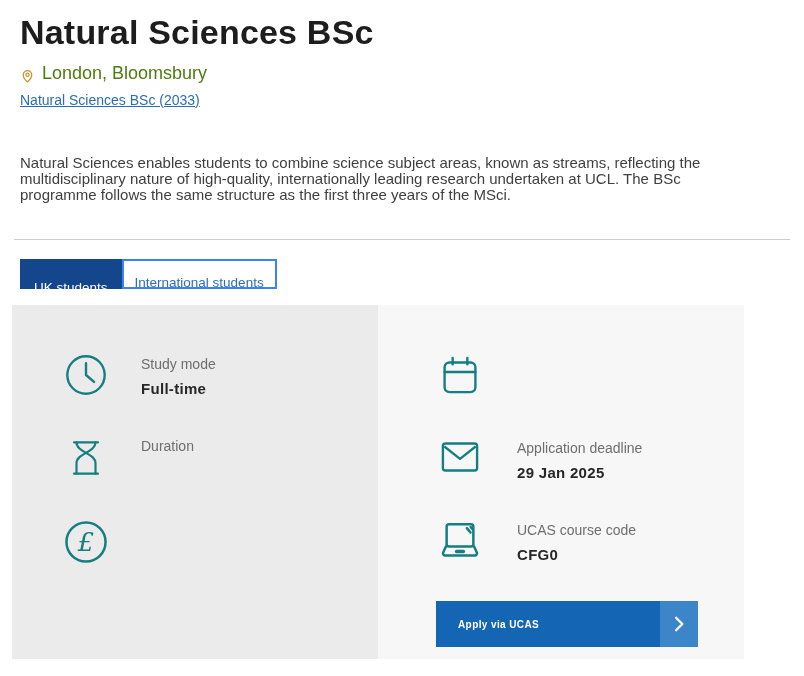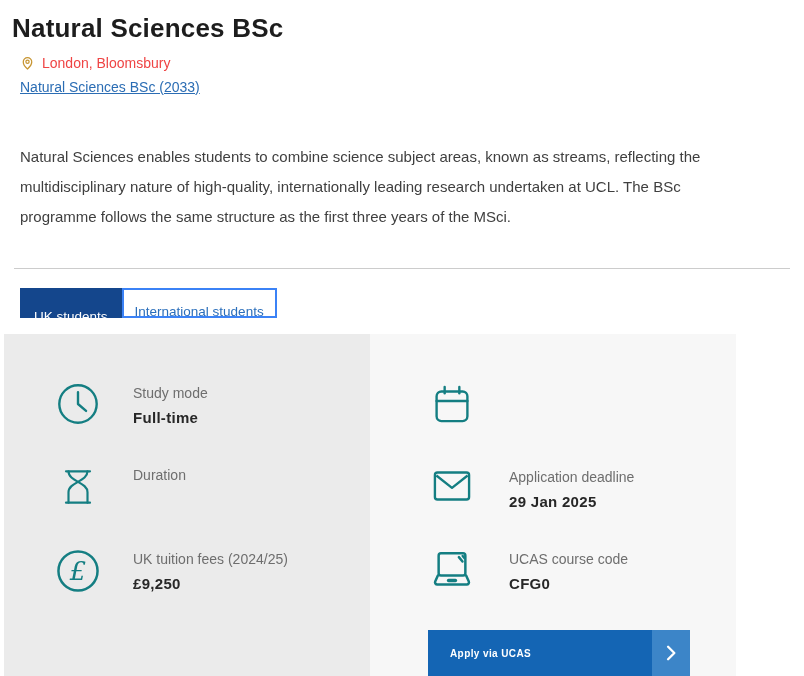--- a/index.html
+++ b/index.html
@@ -8,45 +8,45 @@
     width: 804px; height: 676px;
     background: #ffffff;
     font-family: "Liberation Sans", sans-serif;
     overflow: hidden;
     color: #1c1c1c;
   }
   .page { width: 804px; height: 676px; position: relative; }
 
   
   .page-title {
-    margin: 13px 0 0 12px;
-    font-size: 26px;
+    margin: 13px 0 0 20px;
+    font-size: 34px;
     font-weight: bold;
     color: #1d1d1d;
     letter-spacing: 0.2px;
   }
   .location-row {
     margin: 11px 0 0 20px;
-    display: flex; align-items: flex-start; gap: 7px;
-    font-size: 14px; color: #ef4444;
+    display: flex; align-items: flex-end; gap: 7px;
+    font-size: 18px; color: #4d7c0f;
   }
   .location-row svg { display: block; }
   .course-link-row { margin: 7px 0 0 20px; }
   .course-link {
     font-size: 14px;
     color: #2b6db4;
     text-decoration: underline;
     cursor: pointer;
   }
 
   .description {
     margin: 46px 0 0 20px;
     max-width: 738px;
     font-size: 15px;
-    line-height: 30px;
+    line-height: 16px;
     color: #3f3f3f;
   }
 
   .divider {
     border: none;
     border-top: 1px solid #cccccc;
     margin: 36px 14px 0 14px;
   }
 
   
@@ -67,21 +67,21 @@
   .tab.inactive {
     background: #ffffff;
     color: #2a6ebb;
     border: 2px solid #3b82f6;
     padding: 7px 11px;
   }
 
   
   .key-info {
     display: flex;
-    margin: 16px 0 0 4px;
+    margin: 16px 0 0 12px;
     width: 732px;
     height: 354px;
     justify-content: center;
   }
   .col { width: 366px; height: 100%; }
   .col-left  { background: #ebebeb; padding: 48px 0 0 50px; }
   .col-right { background: #f7f7f7; padding: 48px 0 0 58px; }
 
   .info-row { display: flex; margin-bottom: 38px; }
   .icon-cell {
@@ -193,24 +193,20 @@
       </div>
 
       <div class="info-row">
         <div class="icon-cell">
           <svg width="46" height="46" viewBox="0 0 24 24" fill="none" stroke="#147e82" stroke-width="1.3">
             <circle cx="12" cy="12" r="10.2"></circle>
             <text x="12" y="16.8" text-anchor="middle" font-size="13.5" font-style="italic" font-family="DejaVu Serif, serif" fill="#147e82" stroke="none">£</text>
           </svg>
         </div>
         <div class="text-cell">
-          <div>
-            <div class="info-label">UK tuition fees (2024/25)</div>
-            <div class="info-value">£9,250</div>
-          </div>
         </div>
       </div>
 
     </div>
 
     <div class="col col-right">
 
       <div class="info-row">
         <div class="icon-cell">
           <svg width="44" height="46" viewBox="0 0 24 24" fill="none" stroke="#147e82" stroke-width="1.3" stroke-linecap="round">

